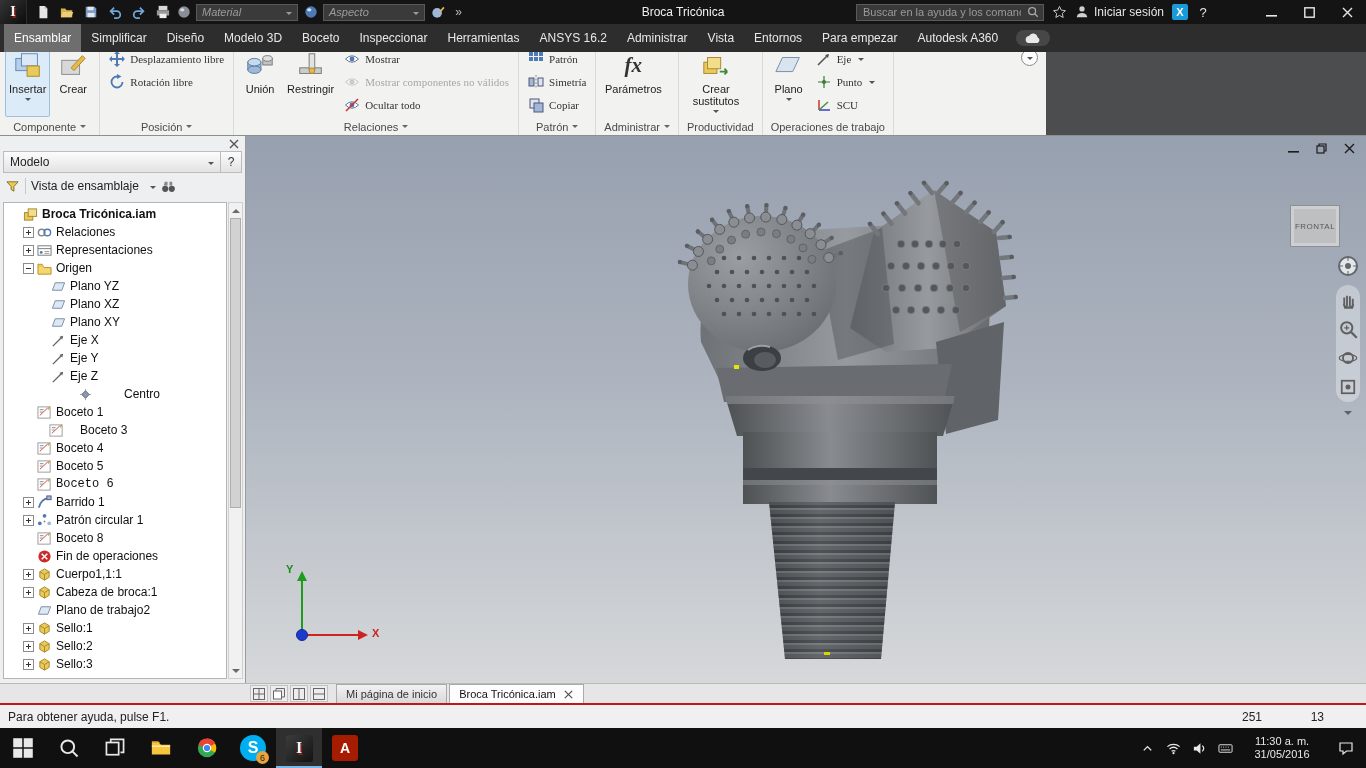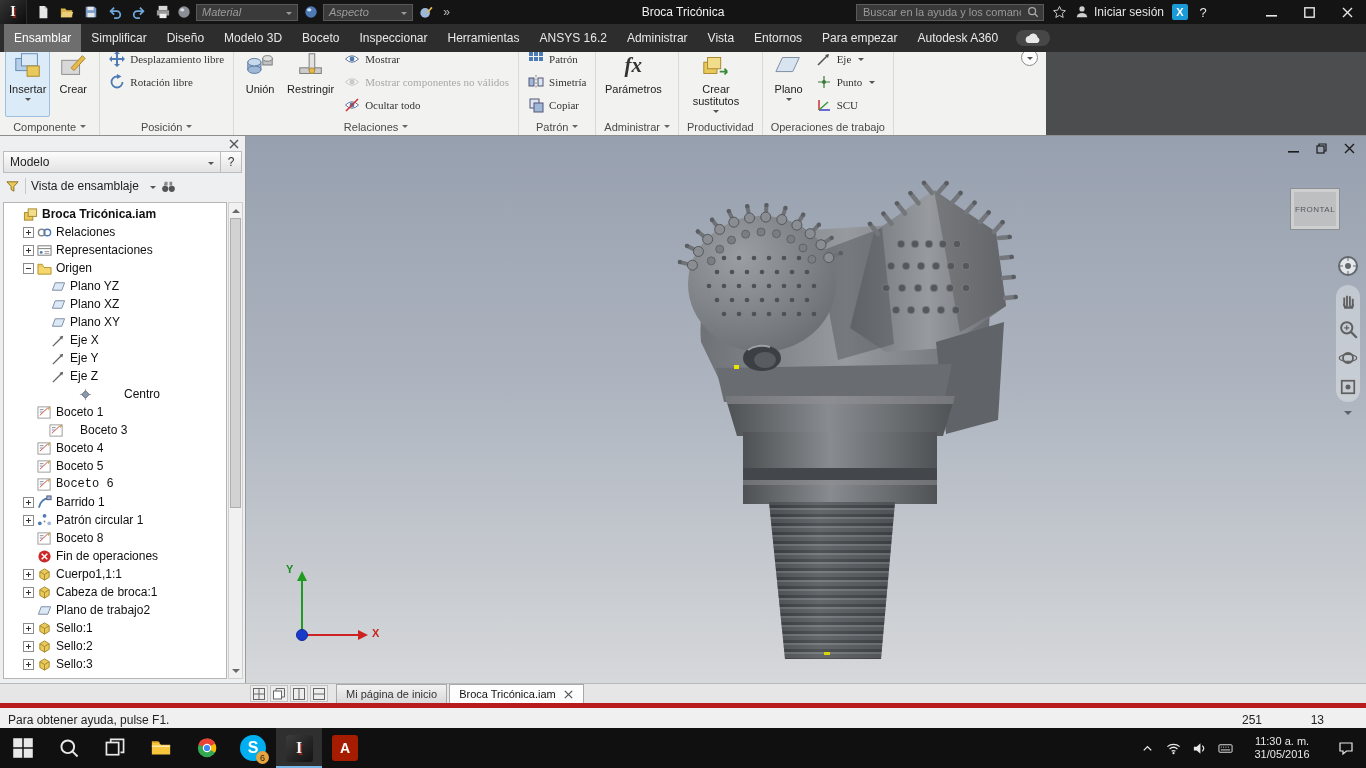--- a/index.html
+++ b/index.html
@@ -97,21 +97,21 @@
   .tri-down{width:0;height:0;border:4px solid transparent;border-top-color:#6a6a6a;margin-bottom:-3px;}
   .sbthumb{position:absolute;left:1px;width:11px;top:15px;height:290px;background:#d2d2d2;border:1px solid #aeaeae;}
 
   
   #viewport{position:absolute;left:246px;top:136px;width:1120px;height:547px;overflow:hidden;
     background:linear-gradient(180deg,#97a0af 0%,#adb4bf 45%,#d6d8da 100%);}
   #model-svg{position:absolute;left:0;top:0;}
   .vp-controls{position:absolute;top:6px;right:10px;display:flex;gap:15px;}
   .vpc{width:13px;height:12px;display:flex;align-items:center;justify-content:center;}
   .vpc .icon{width:11px;height:11px;}
-  #viewcube{position:absolute;top:52px;right:26px;width:50px;height:42px;background:#bdbfc1;
+  #viewcube{position:absolute;top:69px;right:26px;width:50px;height:42px;background:#bdbfc1;
     border:1px solid #8e9092;box-shadow:inset 0 0 0 3px #cdcfd1;display:flex;align-items:center;
     justify-content:center;font-size:8px;color:#56585b;letter-spacing:.5px;}
   #navbar{position:absolute;top:118px;right:5px;width:26px;display:flex;flex-direction:column;align-items:center;gap:7px;}
   .navgroup{background:rgba(244,246,248,.38);border-radius:12px;padding:5px 2px;display:flex;
     flex-direction:column;gap:9px;align-items:center;}
   .nav-item{width:20px;height:20px;opacity:.9;}
   #nav-chevron{width:0;height:0;border:4px solid transparent;border-top-color:#5d6166;margin-top:2px;}
   #triad{position:absolute;left:28px;bottom:22px;width:112px;height:100px;}
   #triad svg{position:absolute;left:0;top:0;}
   .axis-label{position:absolute;font-size:11px;font-weight:bold;}
@@ -126,21 +126,21 @@
   .wlbtn{width:18px;height:17px;display:flex;align-items:center;justify-content:center;background:#ededed;
     border:1px solid #c2c2c2;}
   .wlbtn .icon{width:12px;height:12px;}
   .dtab{height:19px;display:flex;align-items:center;padding:0 9px;font-size:11px;color:#333;
     background:linear-gradient(#f2f2f2,#d9d9d9);border:1px solid #a9a9a9;border-bottom:none;margin-right:2px;}
   .dtab.active{background:#fdfdfd;color:#111;}
   .dtab .tclose{width:11px;height:11px;margin-left:7px;}
 
   
   #statusbar{position:absolute;top:703px;left:0;width:1366px;height:25px;background:#f0f0f0;
-    border-top:5px solid #b91c1c;font-size:12px;color:#222;}
+    border-top:2px solid #b91c1c;font-size:12px;color:#222;}
   #sb-help{position:absolute;left:8px;top:5px;}
   #sb-c1{position:absolute;right:104px;top:5px;}
   #sb-c2{position:absolute;right:42px;top:5px;}
 
   
   #taskbar{position:absolute;top:728px;left:0;width:1366px;height:40px;background:#101010;
     display:flex;align-items:stretch;color:#e8e8e8;}
   .tb-btn{width:46px;display:flex;align-items:center;justify-content:center;position:relative;flex:none;}
   .tb-btn .icon{width:22px;height:22px;}
   .tb-btn.active{background:#2f2f2f;box-shadow:inset 0 -2px 0 #79b8e8;}
@@ -230,21 +230,21 @@
       <span class="caret"></span>
   </div>
   <span class="qbtn">
       <span class="icon" id="asp-ball">
         <svg viewBox="0 0 16 16">
           <circle cx="8" cy="8" r="6.5" fill="#4d7ab5"></circle>
           <ellipse cx="6" cy="5.5" rx="2.5" ry="1.8" fill="#cfe2f5"></ellipse>
         </svg>
       </span>
     </span>
-  <div class="tcombo" style="width:90px">
+  <div class="tcombo" style="width:102px">
     <span style="flex:1">Aspecto</span>
       <span class="caret"></span>
   </div>
   <span class="qbtn">
       <span class="icon" id="adj-ball">
         <svg viewBox="0 0 16 16">
           <circle cx="7" cy="9" r="5.5" fill="#9db8d8"></circle>
           <path d="M9 8L14 2l1.5 1.5L10 9.5z" fill="#e8b84a"></path>
         </svg>
       </span>

